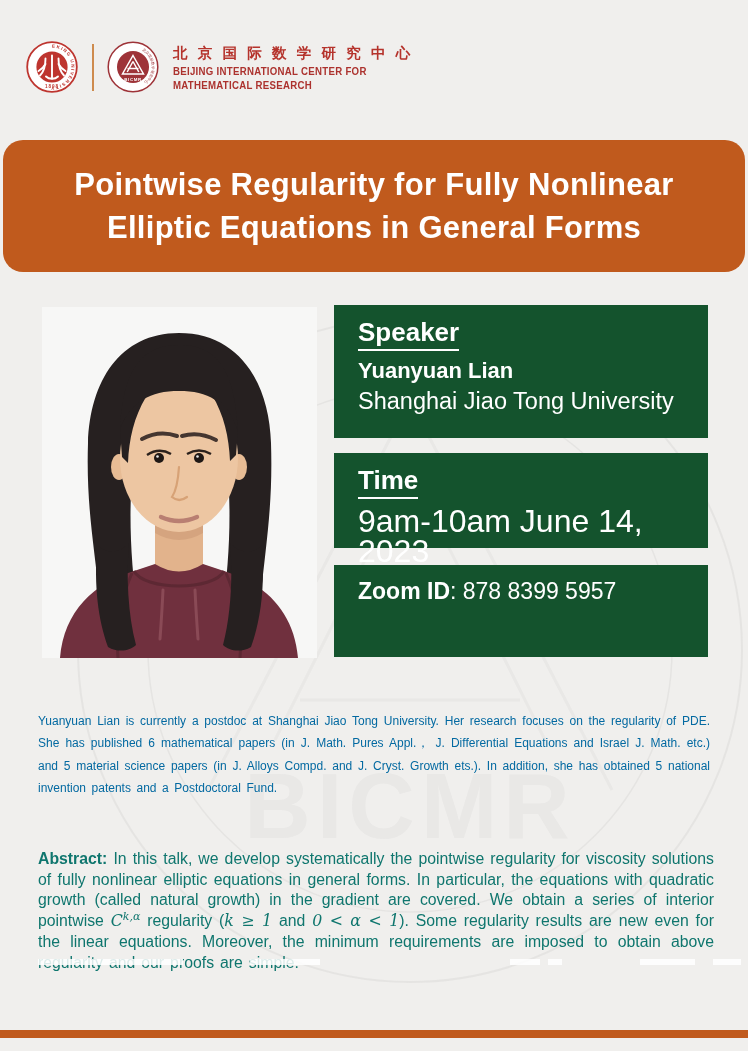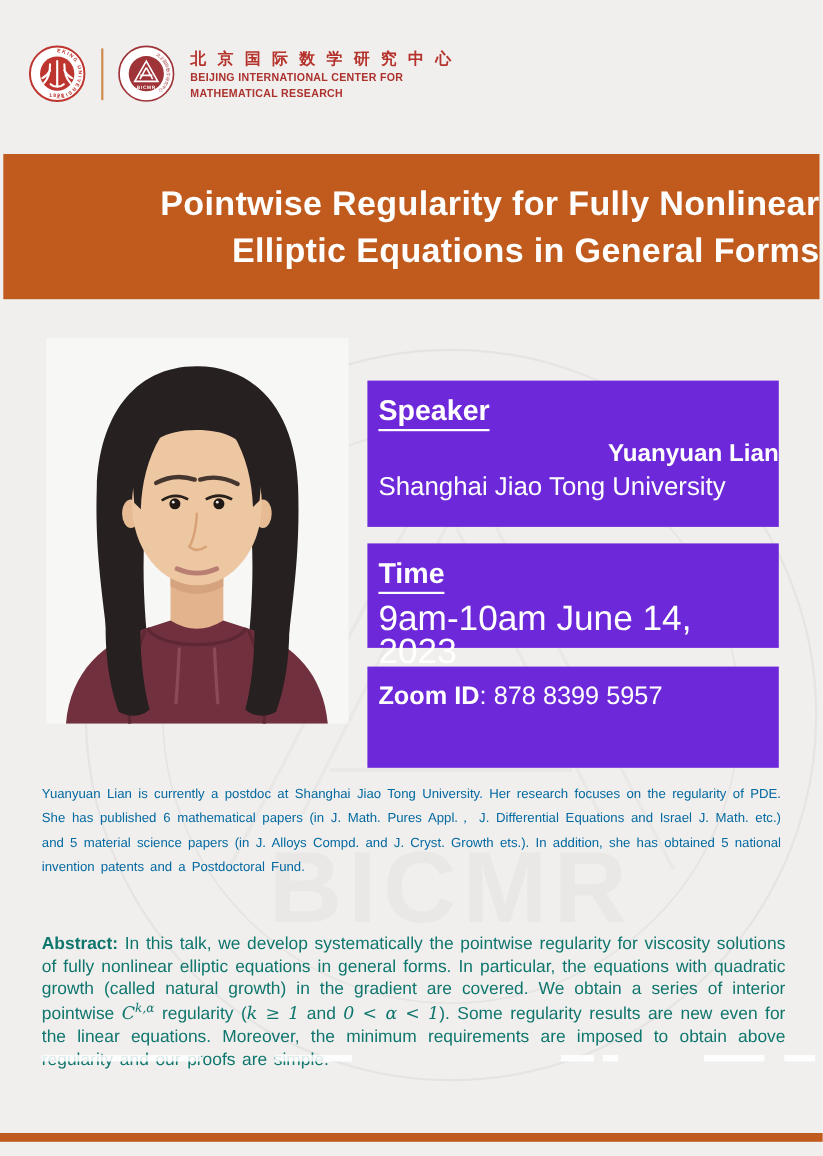--- a/index.html
+++ b/index.html
@@ -24,42 +24,42 @@
   }
   .org-en{
     position:absolute;left:173px;top:64px;z-index:2;
     font-size:10.5px;font-weight:700;color:#AC322E;letter-spacing:.3px;
     line-height:14px;transform:scaleX(.92);transform-origin:left top;white-space:nowrap;
   }
   
   .banner{
     position:absolute;left:3px;top:140px;width:742px;height:132px;
     background:#C05A1D;z-index:1;
-    display:flex;flex-direction:column;justify-content:center;align-items:flex-end;
+    display:flex;flex-direction:column;justify-content:center;align-items:center;border-radius:20px;
   }
   .banner .t{
     color:#FFFFFF;font-weight:700;font-size:31px;line-height:43px;
     letter-spacing:.3px;white-space:nowrap;
   }
   
   .photo{position:absolute;left:42px;top:307px;width:275px;height:351px;z-index:1;}
   
   .card{
-    position:absolute;left:334px;width:374px;background:#6d28d9;z-index:1;
-    color:#fff;padding:0 0 0 10px;box-sizing:border-box;margin-top:41px;
+    position:absolute;left:334px;width:374px;background:#14532d;z-index:1;
+    color:#fff;padding:0 0 0 24px;box-sizing:border-box;
   }
   .card-speaker{top:305px;height:133px;}
   .card-time{top:453px;height:95px;}
   .card-zoom{top:565px;height:92px;}
   .card-heading{
     display:inline-block;margin-top:11px;
     font-size:26px;font-weight:700;line-height:32px;
     border-bottom:2.5px solid #fff;padding-bottom:1px;
   }
-  .card-name{font-size:22px;font-weight:700;line-height:30px;margin-top:5px;text-align:right;}
+  .card-name{font-size:22px;font-weight:700;line-height:30px;margin-top:5px;}
   .card-aff{font-size:23.5px;font-weight:400;line-height:30px;}
   .card-value{font-size:32px;font-weight:400;line-height:30px;margin-top:7px;}
   .zoom-line{font-size:23px;line-height:34px;}
   .zoom-line:first-child{margin-top:9px;}
   .zoom-line b{font-weight:700;}
   
   .bio{
     position:absolute;left:38px;top:698px;width:672px;z-index:1;
     font-size:12px;line-height:22.4px;color:#0369a1;
     text-align:justify;word-spacing:2.2px;

